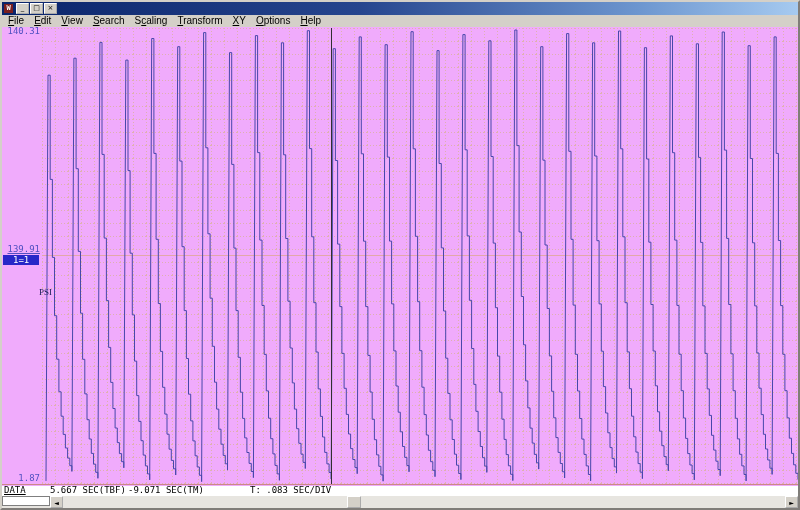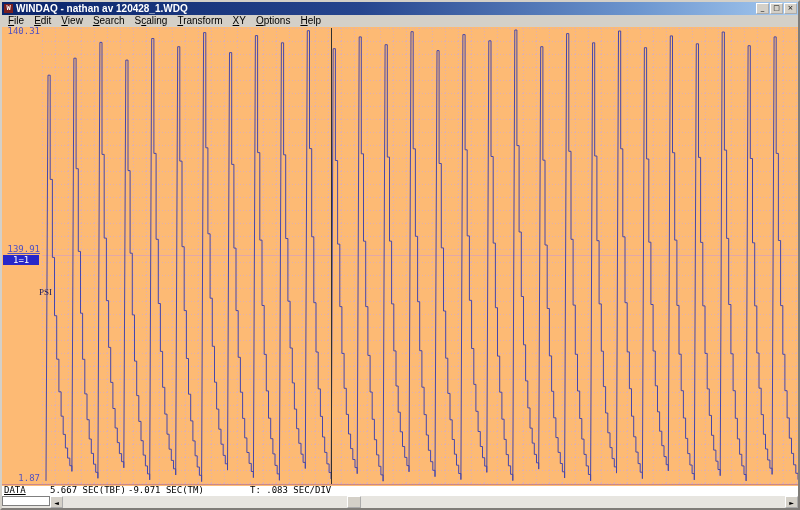--- a/index.html
+++ b/index.html
@@ -27,21 +27,21 @@
     font-family:"DejaVu Sans",sans-serif;
   }
   
   .menubar{
     height:12px;background:#d4d0c8;display:flex;align-items:center;
     font-size:10px;color:#000;padding-left:1px;
   }
   .menu-item{padding:18px 5px;line-height:12px;white-space:nowrap;}
   .menu-item u{text-decoration:underline;}
   
-  .plot{position:relative;height:459px;background:#fdba74;overflow:hidden;}
+  .plot{position:relative;height:459px;background:#f0abfc;overflow:hidden;}
   .plot svg{position:absolute;left:0;top:0;}
   .scale-label{
     position:absolute;font-family:"DejaVu Sans Mono",monospace;font-size:9px;
     color:#5151c2;width:38px;text-align:right;white-space:nowrap;
   }
   .chan-badge{
     position:absolute;left:1px;font-family:"DejaVu Sans Mono",monospace;font-size:9px;
     background:#2727c8;color:#fff;padding:0 10px;line-height:10px;
   }
   .unit-label{
@@ -73,21 +73,20 @@
     border:1px outset #fff;box-sizing:border-box;
   }
 </style>
 </head>
 <body>
 
 <div class="window">
 
   <div class="titlebar">
     <span class="app-icon">W</span>
-    <span class="title-text">WINDAQ - nathan av 120428_1.WDQ</span>
     <span class="win-btns">
       <button class="win-btn">_</button>
       <button class="win-btn">□</button>
       <button class="win-btn">×</button>
     </span>
   </div>
 
   <div class="menubar">
       <span class="menu-item"><u>F</u>ile</span>
       <span class="menu-item"><u>E</u>dit</span>

